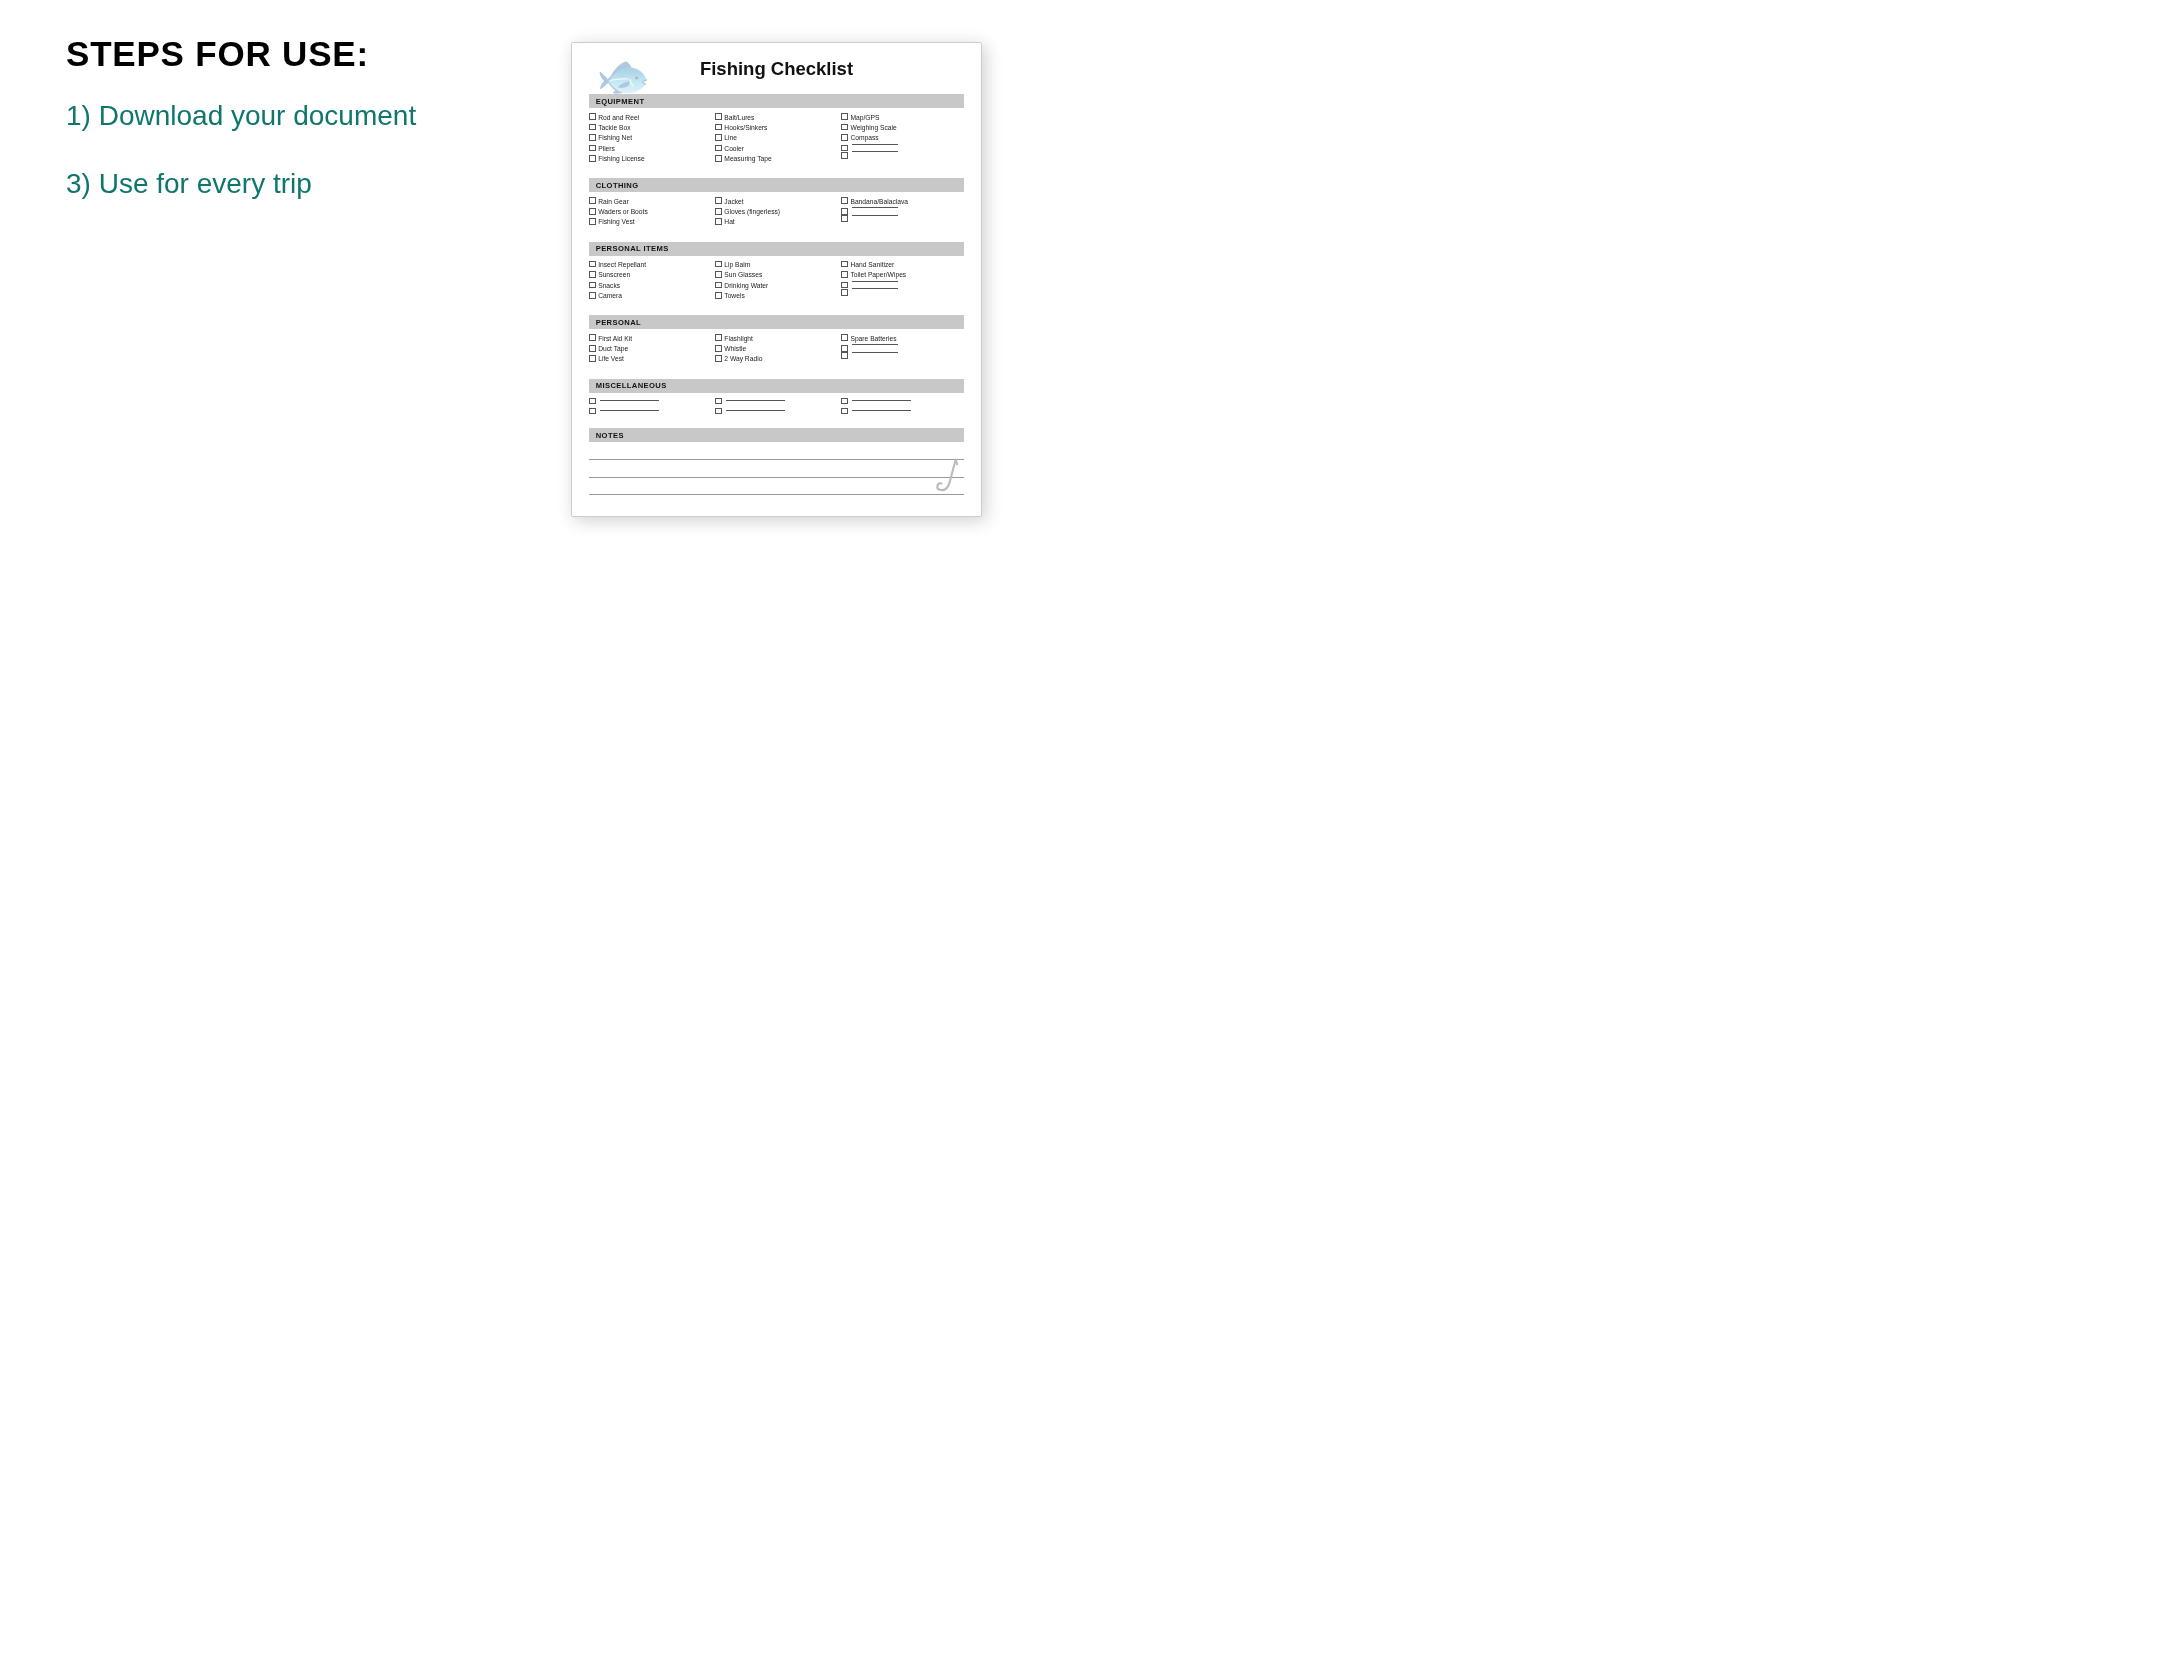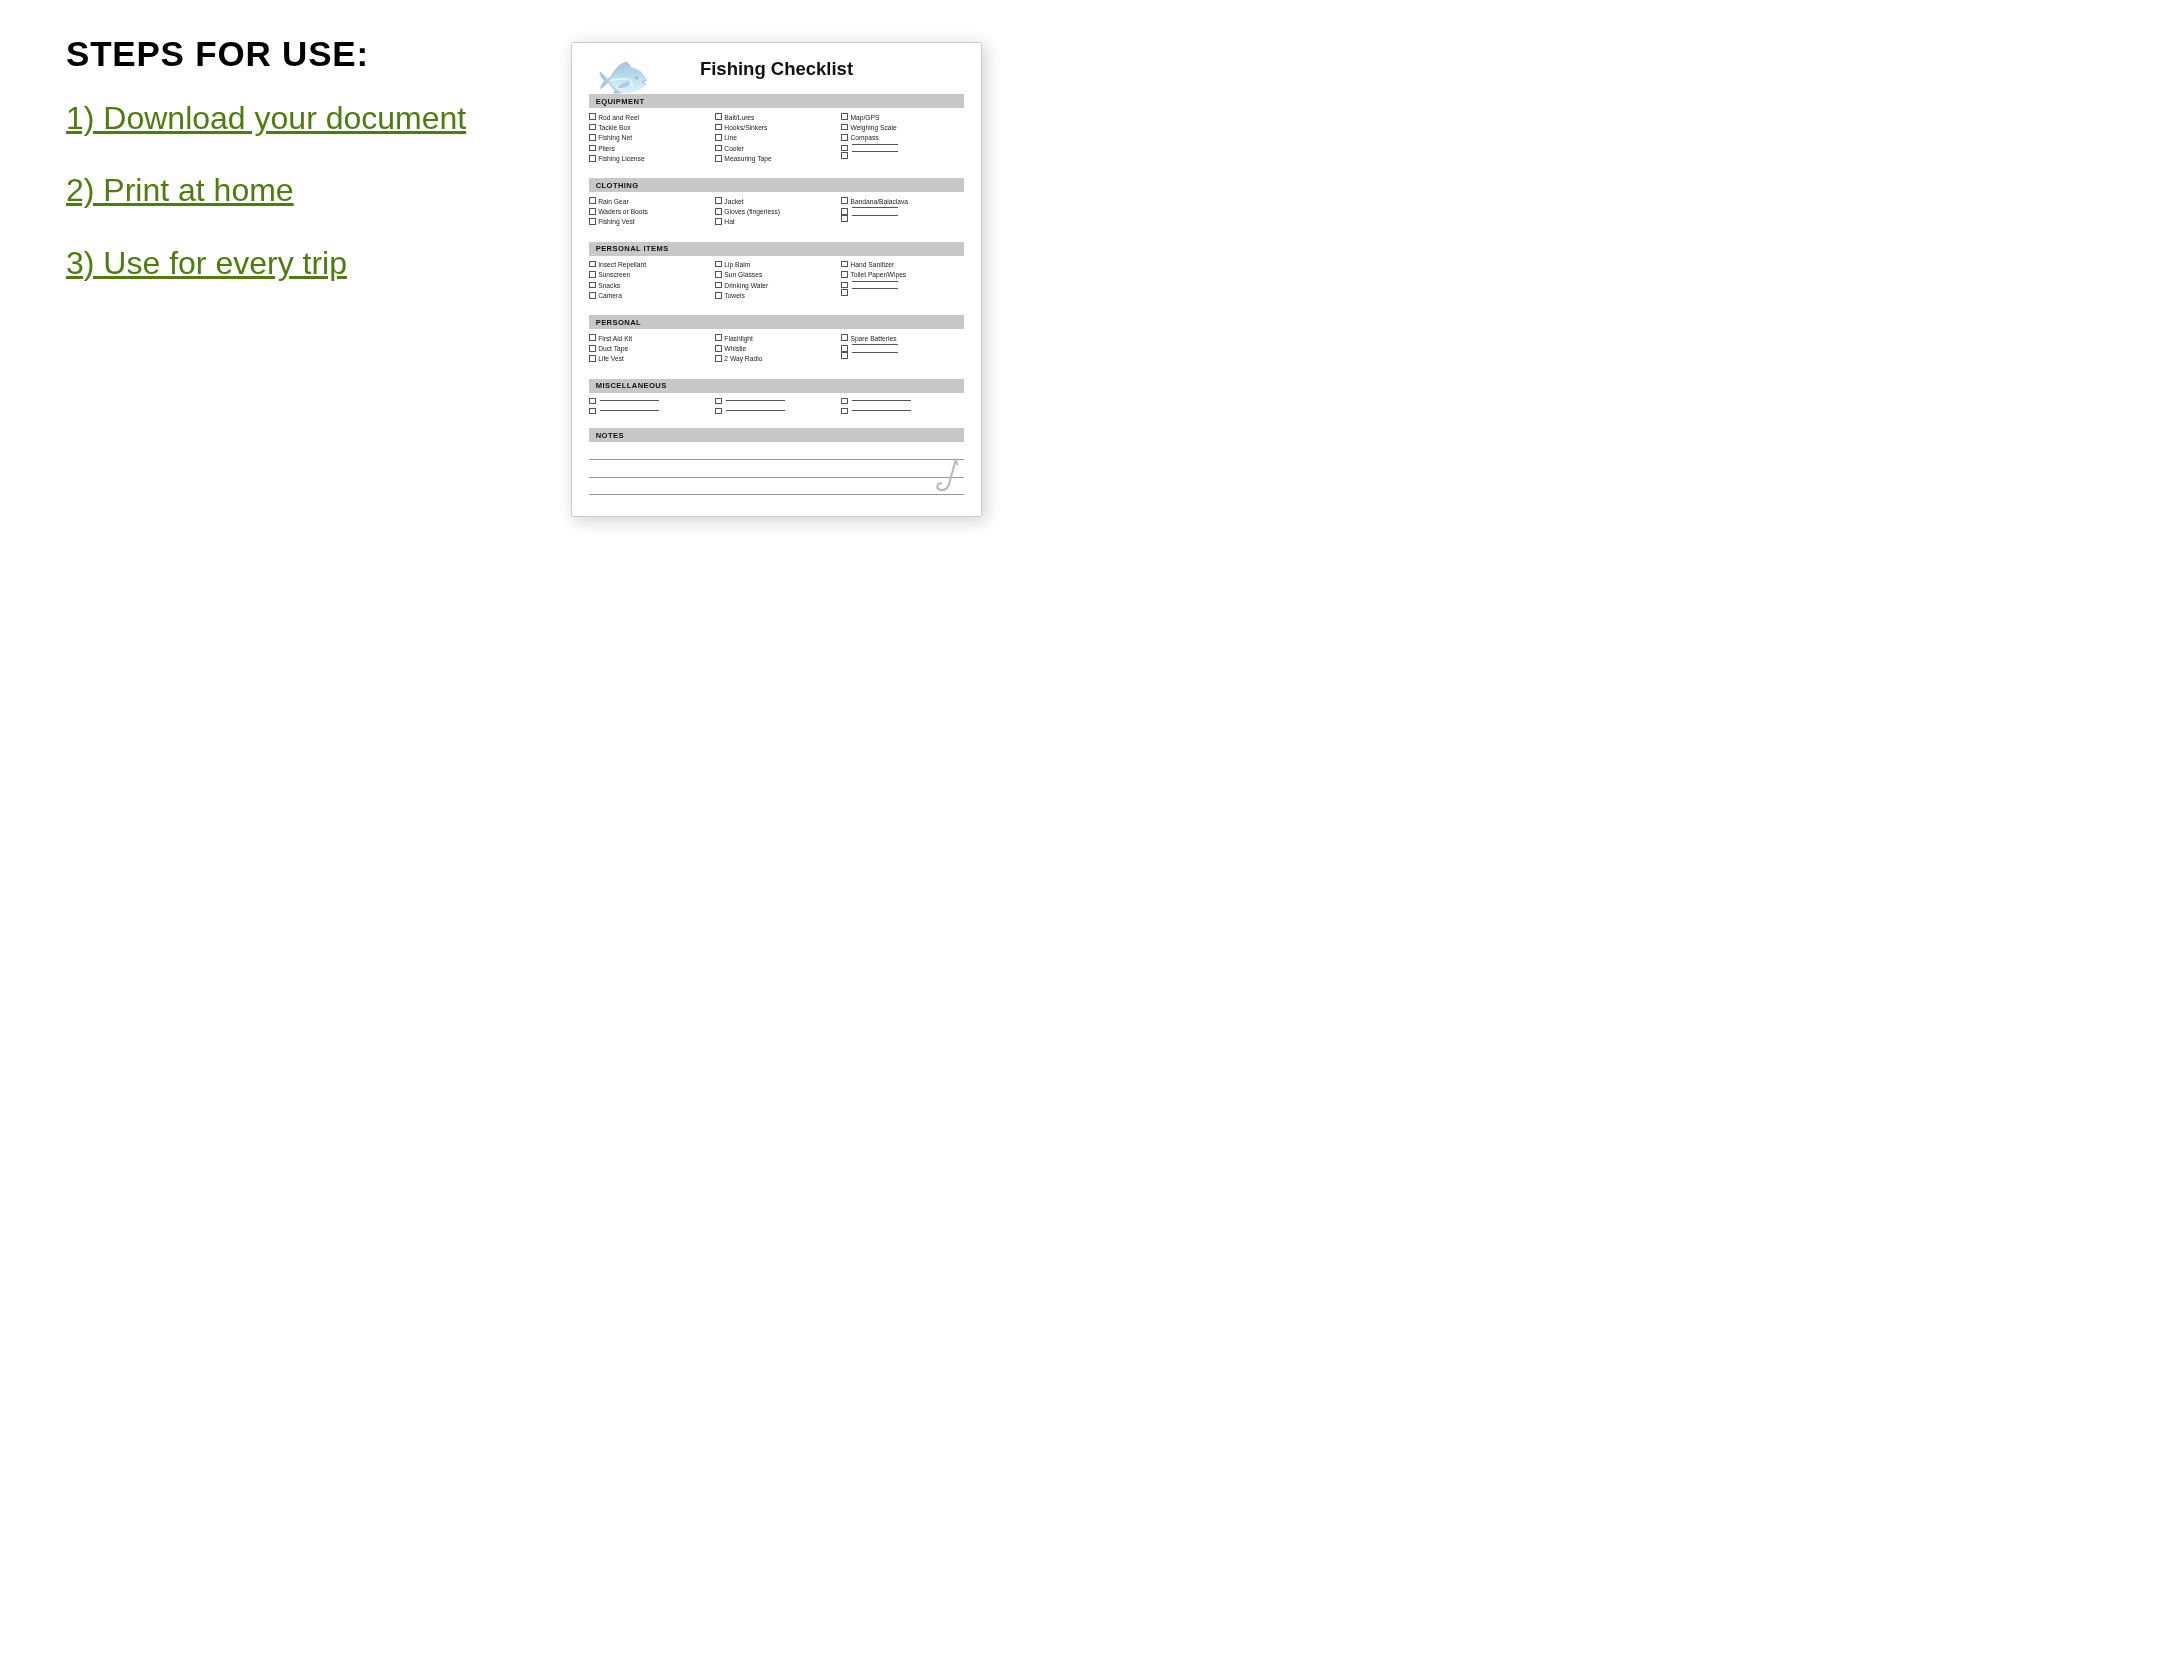--- a/index.html
+++ b/index.html
@@ -22,26 +22,25 @@
 
     .steps-title {
       font-size: 35px;
       font-weight: 900;
       color: #000;
       margin-bottom: 25px;
       letter-spacing: 0.8px;
     }
 
     .step-item {
-      font-size: 32px;
+      font-size: 28px;
       font-weight: 400;
-      color: #4d7c0f;
+      color: #0f766e;
       margin-bottom: 34px;
       line-height: 1.2;
-      text-decoration: underline;
     }
 
     .right-section {
       flex: 1;
       display: flex;
       justify-content: center;
       align-items: flex-start;
       padding-top: 8.4px;
     }
 
@@ -173,23 +172,20 @@
 </head>
 <body>
 
 <div class="left-section">
   <div class="steps-title">STEPS FOR USE:</div>
 
   <div class="step-item">
     <span>1) Download your document</span>
   </div>
   <div class="step-item">
-    <span>2) Print at home</span>
-  </div>
-  <div class="step-item">
     <span>3) Use for every trip</span>
   </div>
 </div>
 
 <div class="right-section">
   <div class="checklist-doc">
 
     <div class="doc-header">
       <div class="fish-icon">🐟</div>
       <div class="doc-title">Fishing Checklist</div>

